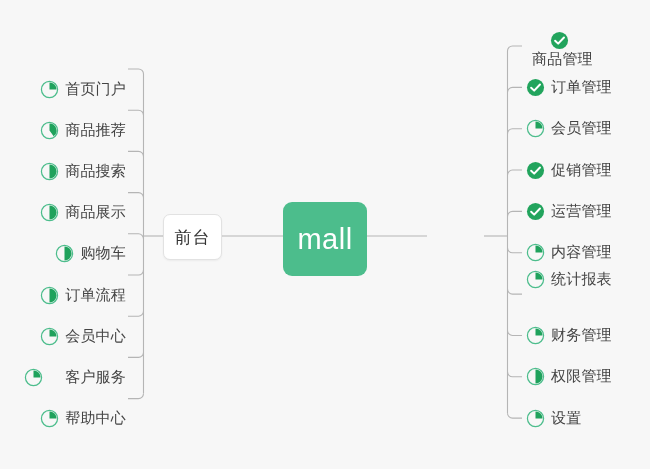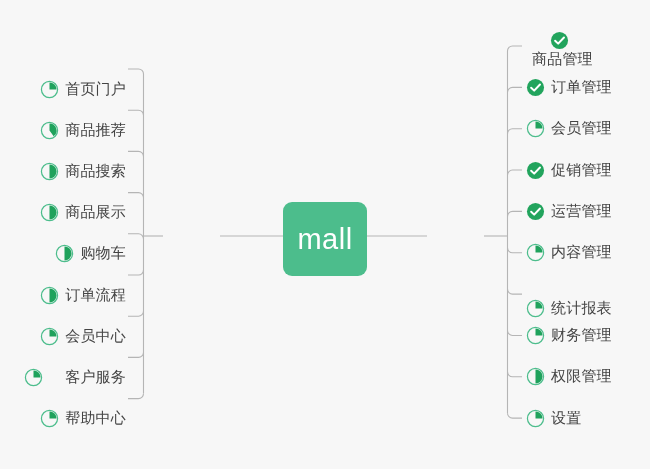--- a/index.html
+++ b/index.html
@@ -266,21 +266,21 @@
       </div>
       <div class="leaf right" style="top: 237.75px;">
         <span class="icon">
           <svg viewBox="0 0 20 20">
             <circle cx="10" cy="10" r="8.5" fill="none" stroke="#4cbd8c" stroke-width="1.3"></circle>
             <path d="M 10 10 L 10 2.5999999999999996 A 7.4 7.4 0 0 1 17.4 10 Z" fill="#1fa25c"></path>
           </svg>
         </span>
         <span class="leaf-label">内容管理</span>
       </div>
-      <div class="leaf right" style="top: 293px; justify-content: center;">
+      <div class="leaf right" style="top: 264px; justify-content: center;">
         <span class="icon">
           <svg viewBox="0 0 20 20">
             <circle cx="10" cy="10" r="8.5" fill="none" stroke="#4cbd8c" stroke-width="1.3"></circle>
             <path d="M 10 10 L 10 2.5999999999999996 A 7.4 7.4 0 0 1 17.4 10 Z" fill="#1fa25c"></path>
           </svg>
         </span>
         <span class="leaf-label">统计报表</span>
       </div>
       <div class="leaf right" style="top: 320.45px;">
         <span class="icon">
@@ -304,17 +304,18 @@
         <span class="icon">
           <svg viewBox="0 0 20 20">
             <circle cx="10" cy="10" r="8.5" fill="none" stroke="#4cbd8c" stroke-width="1.3"></circle>
             <path d="M 10 10 L 10 2.5999999999999996 A 7.4 7.4 0 0 1 17.4 10 Z" fill="#1fa25c"></path>
           </svg>
         </span>
         <span class="leaf-label">设置</span>
       </div>
     </div>
 
+  <div class="node-box" id="node-front">前台</div>
 
   <div id="node-root">mall</div>
 
 
 </div>
 
 </body></html>

